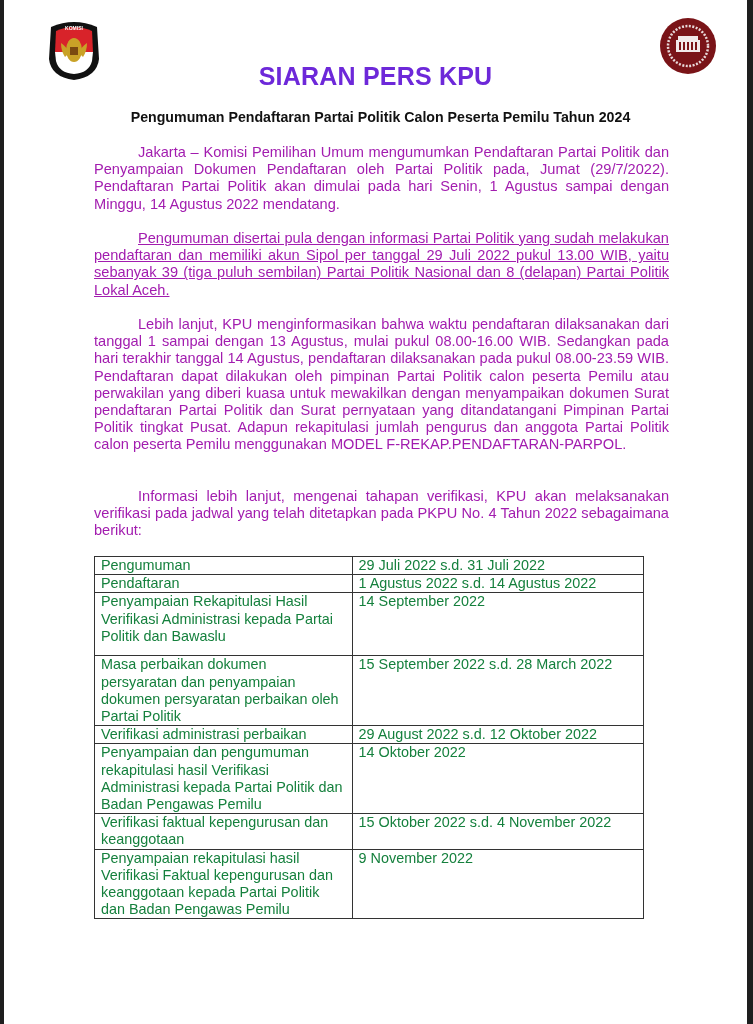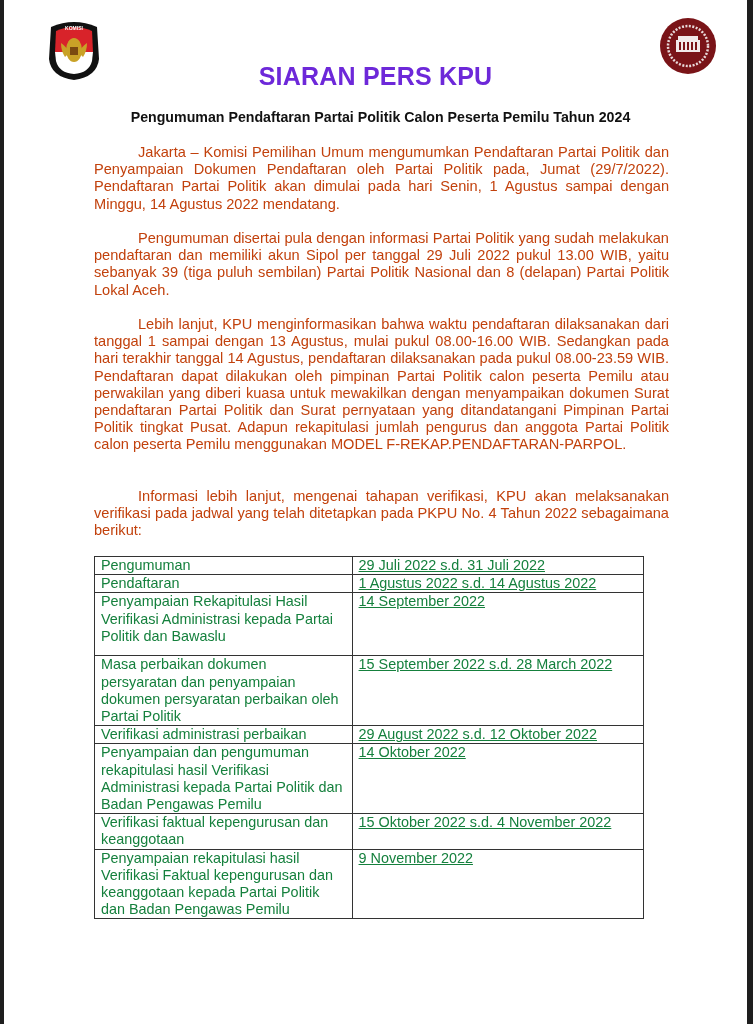--- a/index.html
+++ b/index.html
@@ -19,35 +19,35 @@
     position: absolute; left: 0; width: 743px; top: 62px; text-align: center;
     font-weight: bold; font-size: 25px; letter-spacing: 0.2px; color: #6d28d9;
   }
   .subtitle {
     position: absolute; left: 0; width: 753px; top: 109px; text-align: center;
     font-weight: bold; font-size: 14.2px; color: #111;
   }
   .para {
     position: absolute; left: 90px; width: 575px;
     font-size: 14.6px; line-height: 17.2px; text-align: justify;
-    text-indent: 44px; margin: 0; color: #c2410c;
+    text-indent: 44px; margin: 0; color: #a21caf;
   }
   .p1 { top: 144px; }
-  .p2 { top: 230px; }
+  .p2 { top: 230px; text-decoration: underline; }
   .p3 { top: 316px; }
   .p4 { top: 488px; }
   table.sched {
     position: absolute; left: 90px; top: 556px; width: 550px;
     border-collapse: collapse; font-size: 14.4px; line-height: 17.2px; color: #15803d;
   }
   table.sched td {
     border: 1px solid #333; vertical-align: top; padding: 0 6px;
   }
   table.sched td.c1 { width: 245px; }
-  table.sched td.c2 { width: 279px; text-decoration: underline; }
+  table.sched td.c2 { width: 279px; }
 </style>
 </head>
 <body>
 
 <div class="page">
 
   <svg class="logo-kpu" viewBox="0 0 54 62">
     <path d="M4 8 Q27 -2 50 8 L52 40 Q50 58 27 61 Q4 58 2 40 Z" fill="#111"></path>
     <path d="M9 12 Q27 4 45 12 L46 33 L8 33 Z" fill="#d8232a"></path>
     <path d="M8 33 L46 33 L45 42 Q42 54 27 55 Q12 54 9 42 Z" fill="#ffffff"></path>

